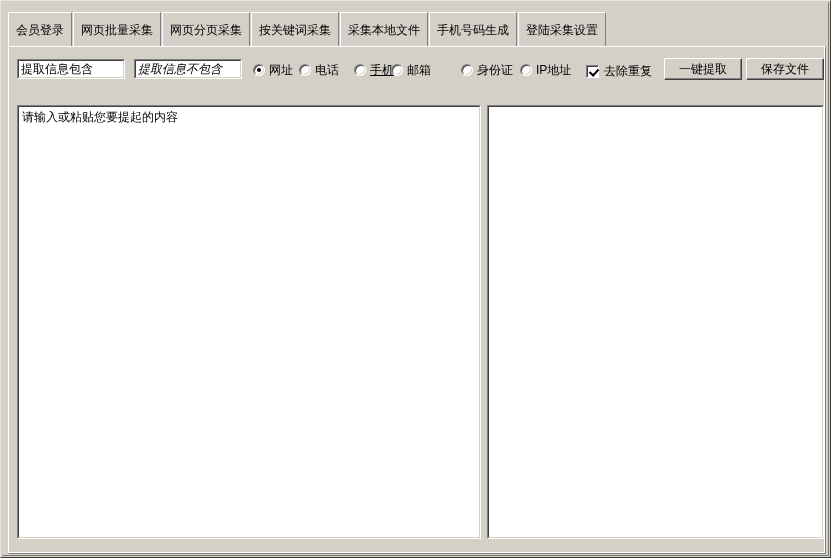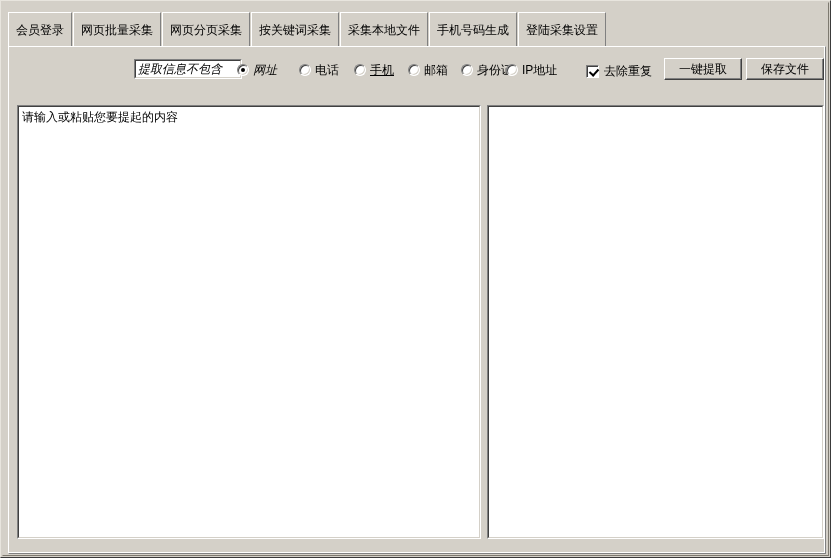--- a/index.html
+++ b/index.html
@@ -376,46 +376,49 @@
       <div class="tab">
           <span>登陆采集设置</span>
         </div>
     </div>
 
     <div class="tabpage">
       <div class="tabpage-inner">
 
         <div class="toolbar">
 
+          <div class="txtbox" id="tb-include">
+            <div>提取信息包含</div>
+          </div>
 
           <div class="txtbox" id="tb-exclude">
             <div>提取信息不包含</div>
           </div>
 
-          <div class="radio checked" style="left:228px;font-style:italic;">
+          <div class="radio checked" style="left:244px;">
             <span class="mark"></span>
             <span class="lbl">网址</span>
           </div>
           <div class="radio" style="left:290px;">
             <span class="mark"></span>
             <span class="lbl">电话</span>
           </div>
           <div class="radio" style="left:345px;text-decoration:underline;">
             <span class="mark"></span>
             <span class="lbl">手机</span>
           </div>
-          <div class="radio" style="left:399px;">
+          <div class="radio" style="left:382px;">
             <span class="mark"></span>
             <span class="lbl">邮箱</span>
           </div>
           <div class="radio" style="left:452px;">
             <span class="mark"></span>
             <span class="lbl">身份证</span>
           </div>
-          <div class="radio" style="left:497px;">
+          <div class="radio" style="left:511px;">
             <span class="mark"></span>
             <span class="lbl">IP地址</span>
           </div>
 
           <div class="chk checked" style="left:577px;">
             <span class="box"></span>
             <span class="lbl">去除重复</span>
           </div>
 
           <div class="btn" id="btn-extract">

